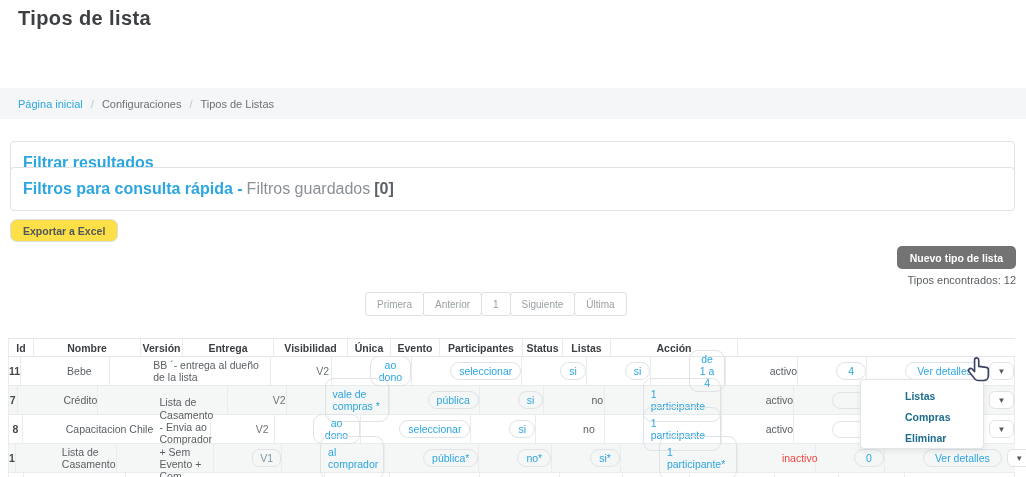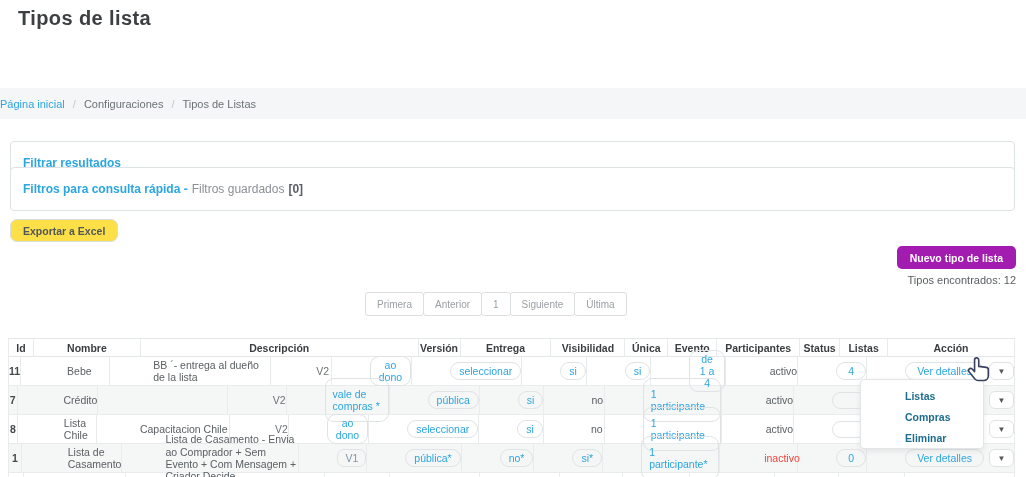--- a/index.html
+++ b/index.html
@@ -3,39 +3,39 @@
 <meta charset="utf-8">
 <style>
   * { margin:0; padding:0; box-sizing:border-box; }
   html,body { width:1026px; height:477px; overflow:hidden; background:#fff;
     font-family:"Liberation Sans", sans-serif; position:relative; }
 
   .page-title { position:absolute; left:18px; top:7px; font-size:20px; font-weight:bold;
     color:#3d4042; letter-spacing:.4px; }
 
   .bc-bar { position:absolute; left:0; top:88px; width:1026px; height:31px; background:#f4f6f7;
-    display:flex; align-items:center; font-size:11px; gap:8px; }
+    display:flex; align-items:center; padding-left:18px; font-size:11px; gap:8px; }
   .bc-link { color:#2ca6e0; cursor:pointer; }
   .bc-sep { color:#c3c9cc; }
   .bc-item { color:#6d7275; }
 
   .fbox { position:absolute; left:10px; width:1005px; height:44px; border:1px solid #dde2e5;
     border-radius:4px; background:#fff; display:flex; align-items:center; padding-left:12px;
-    font-size:12px; gap:4px; cursor:pointer; }
+    font-size:16px; gap:4px; cursor:pointer; }
   #fbox1 { top:141px; } #fbox2 { top:167px;align-items:center; }
   .link-bold { color:#2ca6e0; font-weight:bold; }
   .fgray { color:#8a9096; }
   .fcount { color:#5a6064; font-weight:bold; }
 
   .export-btn { position:absolute; left:10px; top:219px; height:23px; padding:0 12px;
     border:1px solid #d9dee1; border-radius:7px; background:#fde047; font-size:10.5px;
     color:#50565a; font-weight:bold; font-family:inherit; cursor:pointer; }
 
   .new-btn { position:absolute; right:10px; top:246px; height:23px; padding:0 13px;
-    background:#a21caf; color:#fff; font-weight:bold; font-size:10.5px; border:none;
+    background:#737373; color:#fff; font-weight:bold; font-size:10.5px; border:none;
     border-radius:5px; font-family:inherit; cursor:pointer; }
   .found { position:absolute; right:10px; top:274px; font-size:11px; color:#5a6064; }
 
   .pager { position:absolute; left:365px; top:292px; display:flex; }
   .pbtn { height:24px; padding:0 11px; border:1px solid #dcdfe2; background:#fff; color:#9aa0a4;
     font-size:10px; margin-left:-1px; display:flex; align-items:center; border-radius:3px;
     font-family:inherit; cursor:pointer; }
   .pbtn:first-child { margin-left:0; }
 
   .ltable { position:absolute; left:8px; top:338px; width:1007px; border-top:1px solid #e4e7e9;
@@ -117,21 +117,20 @@
   <button class="pbtn">Anterior</button>
   <button class="pbtn">1</button>
   <button class="pbtn">Siguiente</button>
   <button class="pbtn">Última</button>
 </div>
 
 <div class="ltable">
   <div class="thead">
     <div class="cell c-id">Id</div>
     <div class="cell c-nom">Nombre</div>
-    <div class="cell c-des">Descripción</div>
     <div class="cell c-ver">Versión</div>
     <div class="cell c-ent">Entrega</div>
     <div class="cell c-vis">Visibilidad</div>
     <div class="cell c-uni">Única</div>
     <div class="cell c-eve">Evento</div>
     <div class="cell c-par">Participantes</div>
     <div class="cell c-sta">Status</div>
     <div class="cell c-lis">Listas</div>
     <div class="cell c-acc">Acción</div>
   </div>
@@ -193,21 +192,20 @@
     <div class="cell c-acc">
       <button class="pill vd">Ver detalles</button>
       <button class="caret-btn">
           <span>▼</span>
         </button>
     </div>
   </div>
 
   <div class="trow">
     <div class="cell c-id">8</div>
-    <div class="cell c-nom">Lista Chile</div>
     <div class="cell c-des">Capacitacion Chile</div>
     <div class="cell c-ver">V2</div>
     <div class="cell c-ent">
         <button class="pill">ao dono</button>
       </div>
     <div class="cell c-vis">
         <button class="pill">seleccionar</button>
       </div>
     <div class="cell c-uni">
         <button class="pill">si</button>
@@ -227,20 +225,23 @@
         </button>
     </div>
   </div>
 
   <div class="trow alt">
     <div class="cell c-id">1</div>
     <div class="cell c-nom">Lista de Casamento</div>
     <div class="cell c-des">Lista de Casamento - Envia ao Comprador + Sem Evento + Com Mensagem + Criador Decide</div>
     <div class="cell c-ver center">
         <span class="pill vbox">V1</span>
+      </div>
+    <div class="cell c-ent">
+        <button class="pill multi w-ent">al comprador</button>
       </div>
     <div class="cell c-vis">
         <button class="pill">pública*</button>
       </div>
     <div class="cell c-uni">
         <button class="pill">no*</button>
       </div>
     <div class="cell c-eve">
         <button class="pill">si*</button>
       </div>

